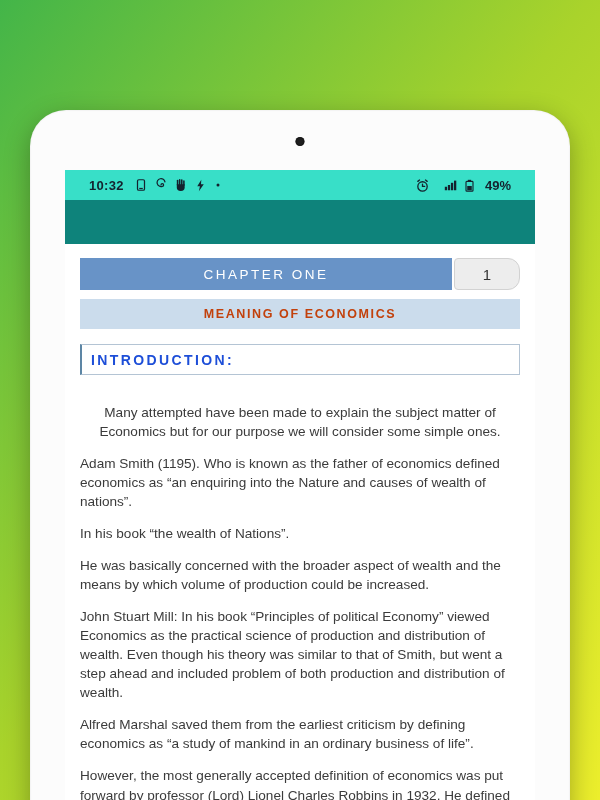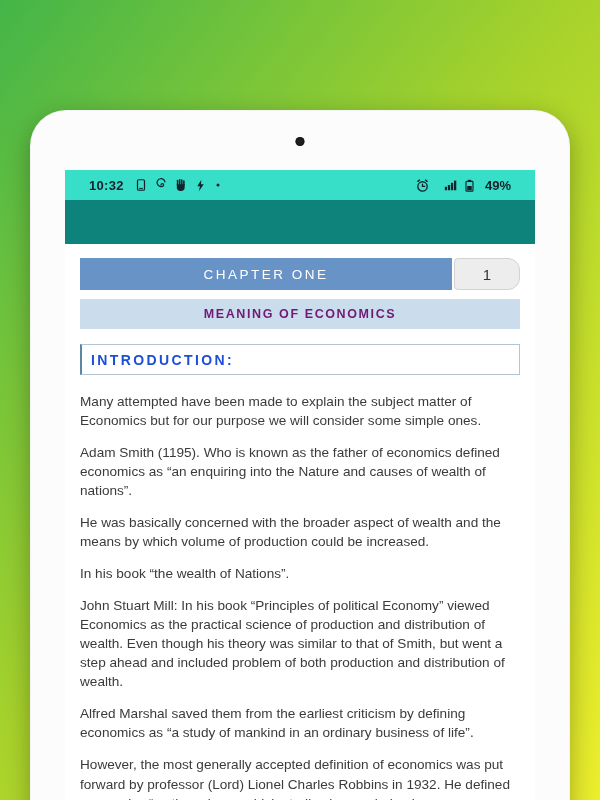--- a/index.html
+++ b/index.html
@@ -54,34 +54,34 @@
     letter-spacing: 2.5px; font-size: 13.5px;
     display: flex; align-items: center; justify-content: center;
   }
   .page-tab {
     width: 66px; margin-left: 2px; background: #ededed;
     border: 1px solid #d2d2d2; border-radius: 4px 12px 12px 4px;
     display: flex; align-items: center; justify-content: center;
     font-size: 15px; color: #333333; cursor: pointer;
   }
   .title-banner {
-    margin-top: 9px; height: 30px; background: #cbdcec; color: #701a75;
+    margin-top: 9px; height: 30px; background: #cbdcec; color: #c2410c;
     font-weight: bold; letter-spacing: 1.6px; font-size: 12.5px;
     display: flex; align-items: center; justify-content: center;
   }
   .intro-box {
     margin-top: 15px; height: 31px;
     border: 1px solid #b4c4d4; border-left: 2px solid #5d86a5;
     display: flex; align-items: center; padding-left: 9px;
   }
   .intro-box span {
     color: #1d4ed8; font-size: 14px; letter-spacing: 2.4px; font-weight: 600;
   }
   .page p { margin: 13px 0 0 0; font-size: 13.6px; line-height: 1.4; }
-  .page p:first-of-type { margin-top: 17px; }
+  .page p:first-of-type { margin-top: 28px; text-align: center; }
 </style>
 </head>
 <body>
 
 <div class="stage">
   <div class="tablet">
     <div class="camera"></div>
 
     <div class="screen">
 
@@ -156,22 +156,22 @@
         </div>
 
         <div class="title-banner">MEANING OF ECONOMICS</div>
 
         <div class="intro-box">
           <span>INTRODUCTION:</span>
         </div>
 
         <p>Many attempted have been made to explain the subject matter of Economics but for our purpose we will consider some simple ones.</p>
         <p>Adam Smith (1195). Who is known as the father of economics defined economics as “an enquiring into the Nature and causes of wealth of nations”.</p>
+        <p>In his book “the wealth of Nations”.</p>
         <p>He was basically concerned with the broader aspect of wealth and the means by which volume of production could be increased.</p>
-        <p>In his book “the wealth of Nations”.</p>
         <p>John Stuart Mill: In his book “Principles of political Economy” viewed Economics as the practical science of production and distribution of wealth. Even though his theory was similar to that of Smith, but went a step ahead and included problem of both production and distribution of wealth.</p>
         <p>Alfred Marshal saved them from the earliest criticism by defining economics as “a study of mankind in an ordinary business of life”.</p>
         <p>However, the most generally accepted definition of economics was put forward by professor (Lord) Lionel Charles Robbins in 1932. He defined economics “as the science which studies human behavior as a relationship between ends and scares means which have alternative uses. This definition is more embracing because it covers some major aspects of Economics such as scarcity, wants, human behavior and choice</p>
       </div>
 
     </div>
   </div>
 </div>
 
 </body></html>

